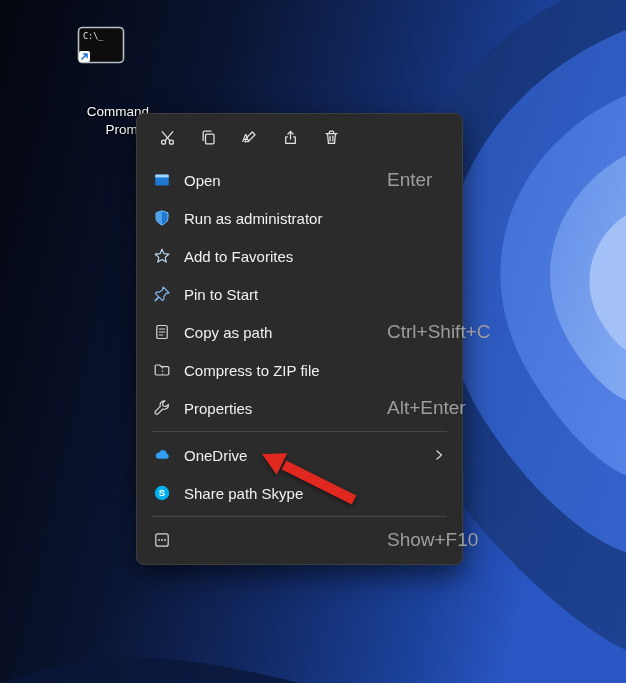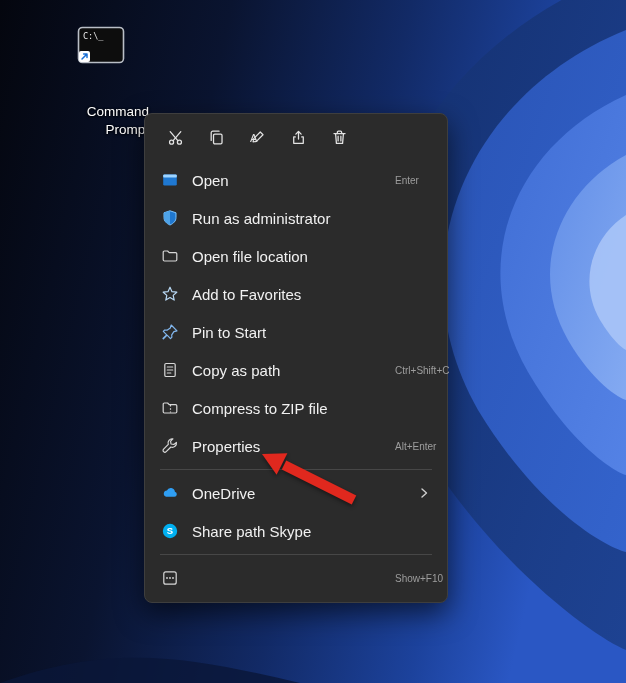--- a/index.html
+++ b/index.html
@@ -16,41 +16,41 @@
     display:flex;flex-direction:column;align-items:center;cursor:default;gap:34px;
   }
   .cmd-glyph{position:relative;width:48px;height:38px;}
   .icon-label{
     margin-top:5px;color:#ffffff;font-size:13.5px;line-height:1.3;text-align:right;
     text-shadow:0 1px 3px rgba(0,0,0,.95), 0 0 2px rgba(0,0,0,.8);
     width:96px;word-wrap:break-word;
   }
   
   .context-menu{
-    position:absolute;left:144px;top:113px;width:304px;z-index:3;
+    position:absolute;left:136px;top:113px;width:327px;z-index:3;
     background:#2b2b2b;border:1px solid #3e3e3e;border-radius:8px;
     box-shadow:0 10px 28px rgba(0,0,0,.6);
     box-sizing:border-box;padding:3px 0 5px 0;
   }
   .cm-toolbar{
     display:flex;align-items:center;gap:5px;
     padding:6px 8px 5px 12px;
   }
   .cm-tool{
     width:36px;height:31px;border:none;background:transparent;border-radius:4px;
     display:flex;align-items:center;justify-content:center;cursor:pointer;padding:0;
   }
   .cm-list{padding:2px 5px 0 5px;}
   .menu-item{
     position:relative;display:flex;align-items:center;height:38px;
     padding:0 10px;border-radius:4px;cursor:default;
   }
   .mi-icon{width:19px;height:18px;display:flex;align-items:center;justify-content:center;margin-right:13px;flex:0 0 19px;}
   .mi-label{color:#f1f1f1;font-size:15px;white-space:nowrap;}
-  .mi-shortcut{position:absolute;left:245px;color:#9d9d9d;font-size:10px;white-space:nowrap;}
+  .mi-shortcut{position:absolute;left:245px;color:#9d9d9d;font-size:19px;white-space:nowrap;}
   .mi-chevron{position:absolute;right:12px;display:flex;align-items:center;}
   .menu-separator{height:1px;background:#474747;margin:4px 10px;}
   
   .red-arrow{position:absolute;left:248px;top:440px;z-index:5;filter:drop-shadow(0 2px 2px rgba(0,0,0,.45));}
 </style>
 </head>
 <body>
 
 <svg class="wallpaper" viewBox="0 0 626 683" xmlns="http://www.w3.org/2000/svg">
   <defs>
@@ -169,29 +169,20 @@
       <span class="mi-icon">
         <svg width="18" height="18" viewBox="0 0 18 18">
           <path d="M9 1.8 L15 3.8 V8.6 C15 12 12.6 14.4 9 16 C5.4 14.4 3 12 3 8.6 V3.8 Z" fill="#1f78d1" stroke="#7cc4ff" stroke-width="1"></path>
           <path d="M9 1.8 L9 16 C5.4 14.4 3 12 3 8.6 V3.8 Z" fill="#4ea3e8"></path>
         </svg>
       </span>
       <span class="mi-label">Run as administrator</span>
       <span class="mi-shortcut"></span>
     </div>
 
-    <div class="menu-item">
-      <span class="mi-icon">
-        <svg width="18" height="18" viewBox="0 0 18 18" fill="none" stroke="#d8d8d8" stroke-width="1.2" stroke-linejoin="round">
-          <path d="M2.2 5.2 C2.2 4.5 2.7 4 3.4 4 H6.6 L8.2 5.6 H14.6 C15.3 5.6 15.8 6.1 15.8 6.8 V12.8 C15.8 13.5 15.3 14 14.6 14 H3.4 C2.7 14 2.2 13.5 2.2 12.8 Z"></path>
-        </svg>
-      </span>
-      <span class="mi-label">Open file location</span>
-      <span class="mi-shortcut"></span>
-    </div>
 
     <div class="menu-item">
       <span class="mi-icon">
         <svg width="18" height="18" viewBox="0 0 18 18" fill="none" stroke="#b9d9f5" stroke-width="1.2" stroke-linejoin="round">
           <path d="M9 2.2 L11 6.7 L15.8 7.2 L12.2 10.4 L13.2 15.1 L9 12.6 L4.8 15.1 L5.8 10.4 L2.2 7.2 L7 6.7 Z"></path>
         </svg>
       </span>
       <span class="mi-label">Add to Favorites</span>
       <span class="mi-shortcut"></span>
     </div>

